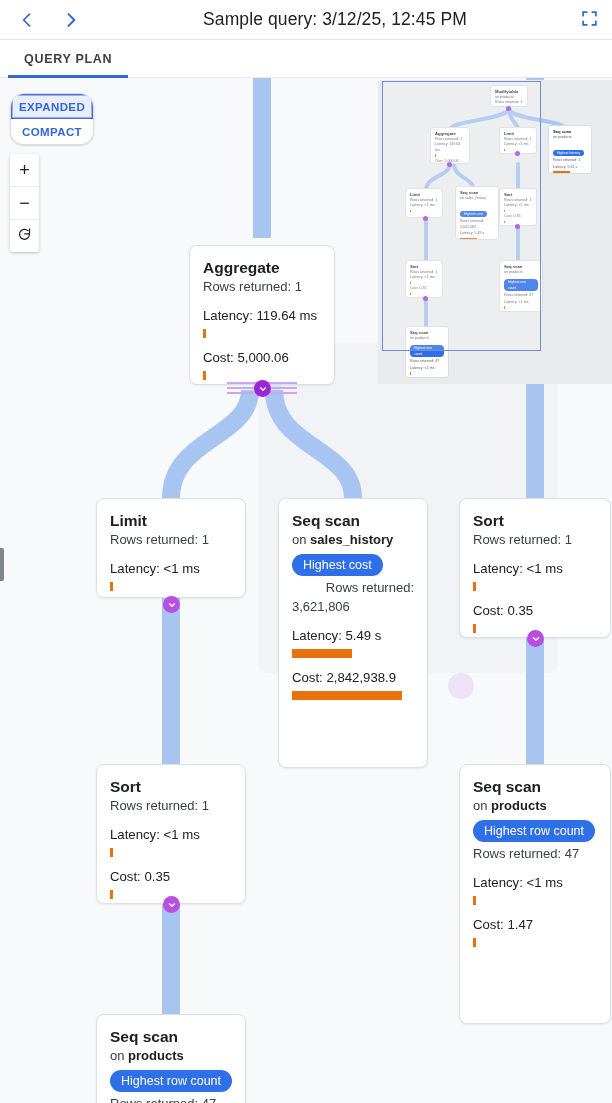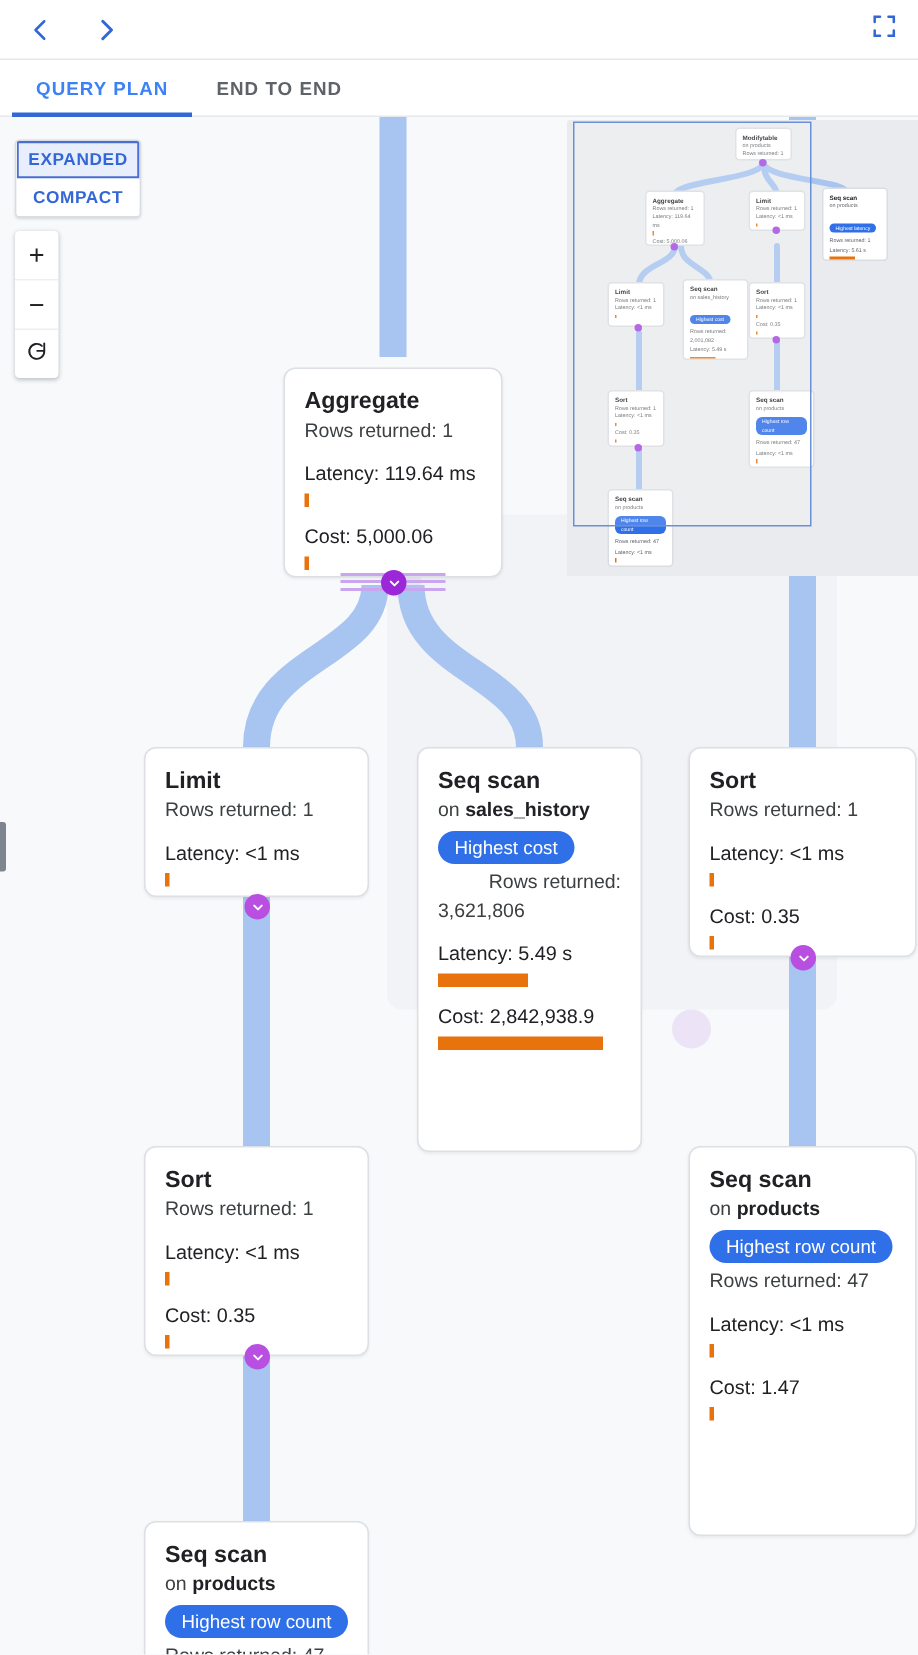--- a/index.html
+++ b/index.html
@@ -37,21 +37,21 @@
     background:#fff;border-bottom:1px solid #e6e8eb;
     display:flex;align-items:stretch;box-sizing:border-box;
   }
   .tab{
     display:flex;align-items:center;justify-content:center;
     font-size:12.5px;font-weight:bold;letter-spacing:.7px;
     color:#5f6368;cursor:pointer;position:relative;
     padding:0 16px;
   }
   .tab.first{margin-left:8px;}
-  .tab.active{color:#3b82f6;text-align:center;}
+  .tab.active{color:#404040;text-align:center;}
   .tab.active:after{
     content:"";position:absolute;left:0;right:0;bottom:-1px;height:3px;
     background:#3367d6;
   }
 
   
   .canvas{
     position:absolute;left:0;top:78px;width:612px;height:1025px;
     background:#f7f9fb;overflow:hidden;
   }
@@ -59,21 +59,21 @@
 
   
   .ghost{
     position:absolute;color:#e9ecf1;pointer-events:none;
     font-weight:bold;white-space:nowrap;
   }
 
   
   .mode-toggle{
     position:absolute;left:10px;top:15px;width:82px;
-    background:#fff;border:1px solid #d9dde3;border-radius:3px;
+    background:#fff;border:1px solid #d9dde3;border-radius:14px;
     box-shadow:0 1px 2px rgba(60,64,67,.18);overflow:hidden;z-index:6;
   }
   .mode-btn{
     height:25px;display:flex;align-items:center;justify-content:center;
     font-size:11.5px;font-weight:bold;letter-spacing:.4px;
     color:#3367d6;cursor:pointer;background:#fff;
   }
   .mode-btn.active{background:#e8eefc;box-shadow:inset 0 0 0 1.5px #4a6fd4;}
 
   
@@ -167,35 +167,35 @@
         </svg>
     </span>
   </div>
   <div class="nav-arrow">
     <span>
       <svg width="20" height="20" viewBox="0 0 24 24">
           <path d="M9 5 L16 12 L9 19" fill="none" stroke="#3367d6" stroke-width="2.4" stroke-linecap="round" stroke-linejoin="round"></path>
         </svg>
     </span>
   </div>
+  <div class="header-title">Sample query: 3/12/25, 12:45 PM</div>
   <div class="fs-btn">
     <span>
       <svg width="17" height="17" viewBox="0 0 24 24" fill="none" stroke="#3367d6" stroke-width="2.4" stroke-linecap="round">
         <path d="M3 8 V3 H8"></path>
           <path d="M16 3 H21 V8"></path>
           <path d="M21 16 V21 H16"></path>
           <path d="M8 21 H3 V16"></path>
       </svg>
     </span>
   </div>
 </div>
 
 <div class="tabs">
   <div class="tab first active">QUERY PLAN</div>
-  <div class="tab">END TO END</div>
 </div>
 
 <div class="canvas">
 
   <div class="ghost" style="left:412px;top:18px;font-size:25px;">Modifytable</div>
   <div class="ghost" style="left:400px;top:48px;font-size:23px;">on products</div>
   <div class="ghost" style="left:400px;top:80px;font-size:23px;">Rows returned: 1</div>
   <div class="ghost" style="left:470px;top:180px;font-size:25px;">Limit</div>
   <div class="ghost" style="left:462px;top:205px;font-size:23px;">Rows returned: 1</div>
   <div class="ghost" style="left:462px;top:230px;font-size:23px;">Latency: &lt;1 ms</div>

